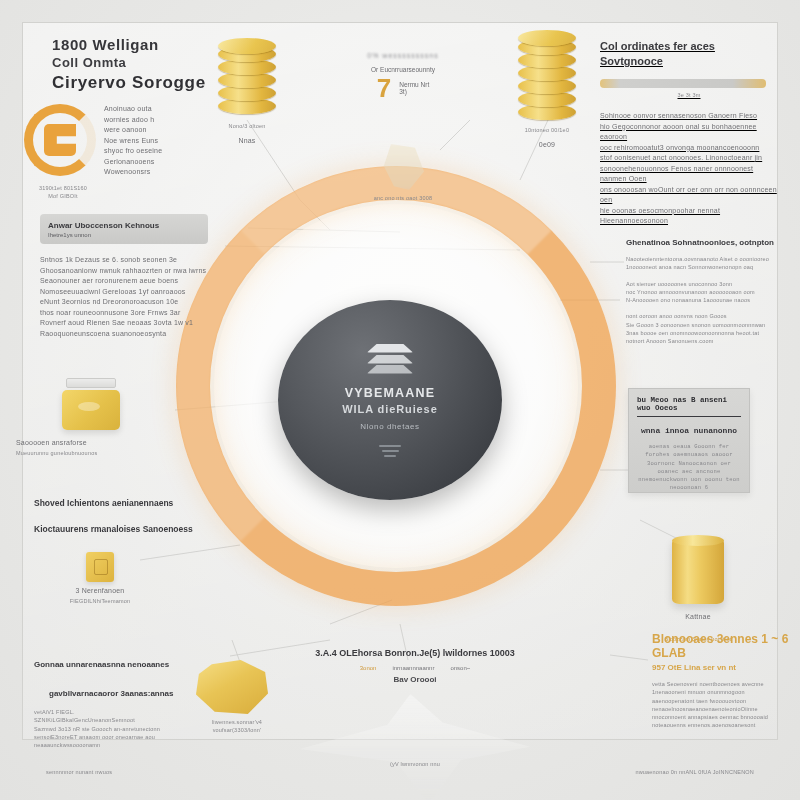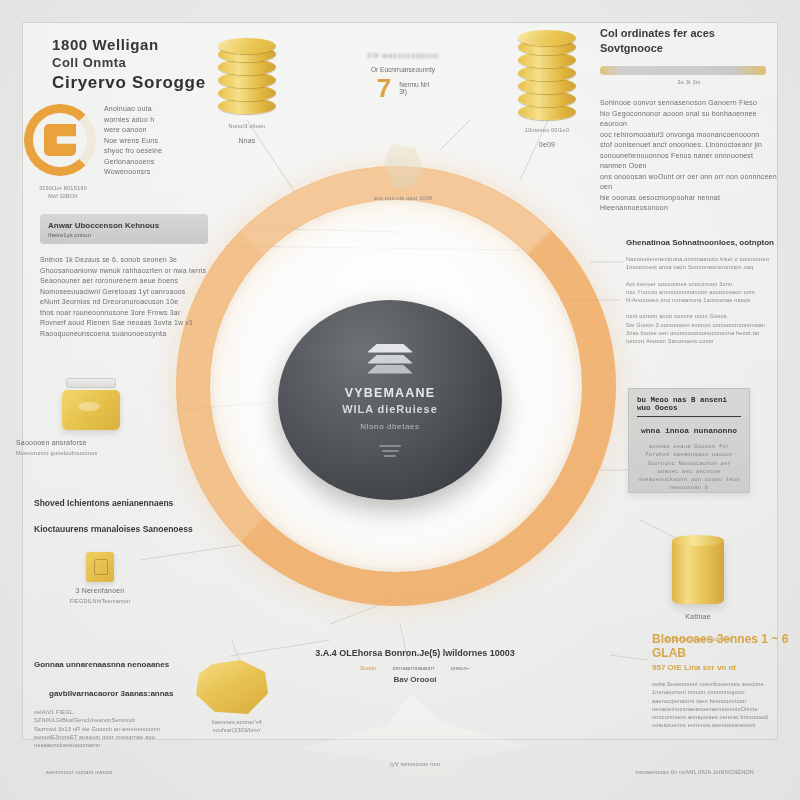--- a/index.html
+++ b/index.html
@@ -122,21 +122,21 @@
   #seven-label{ font-size:6.5px; color:#6c6c70; filter:blur(.5px); text-align:left; }
   #seven-ghost{
     position:absolute; left:50%; top:92px; transform:translateX(-50%);
     width:60px; height:46px; filter:blur(1.6px); opacity:.5;
     background:linear-gradient(180deg,#efe2c4,#dcd3bd);
     clip-path:polygon(30% 0,70% 8%,85% 60%,60% 100%,35% 92%,18% 48%);
   }
   #seven-foot{ position:absolute; left:50%; top:142px; transform:translateX(-50%); width:130px; text-align:center;}
 
   
-  #tr-block{ position:absolute; left:600px; top:27px; width:178px; }
+  #tr-block{ position:absolute; left:600px; top:40px; width:178px;text-decoration:underline; }
   #tr-block .h1{ font-size:11px; font-weight:700; color:#3a3a3e; filter:blur(.45px); }
   #tr-block .h2{ font-size:11px; font-weight:700; color:#3a3a3e; filter:blur(.45px); margin-top:3px; }
   #tr-bar{
     margin-top:12px; height:9px; width:166px; border-radius:4px;
     background:linear-gradient(90deg,#e3c37c,#cfcfcd 12%,#c9c9c7 80%,#e0bd72);
     filter:blur(.6px);
   }
   #tr-bar-sub{ margin-top:3px; text-align:center; }
   #tr-para{ margin-top:12px; }
 

